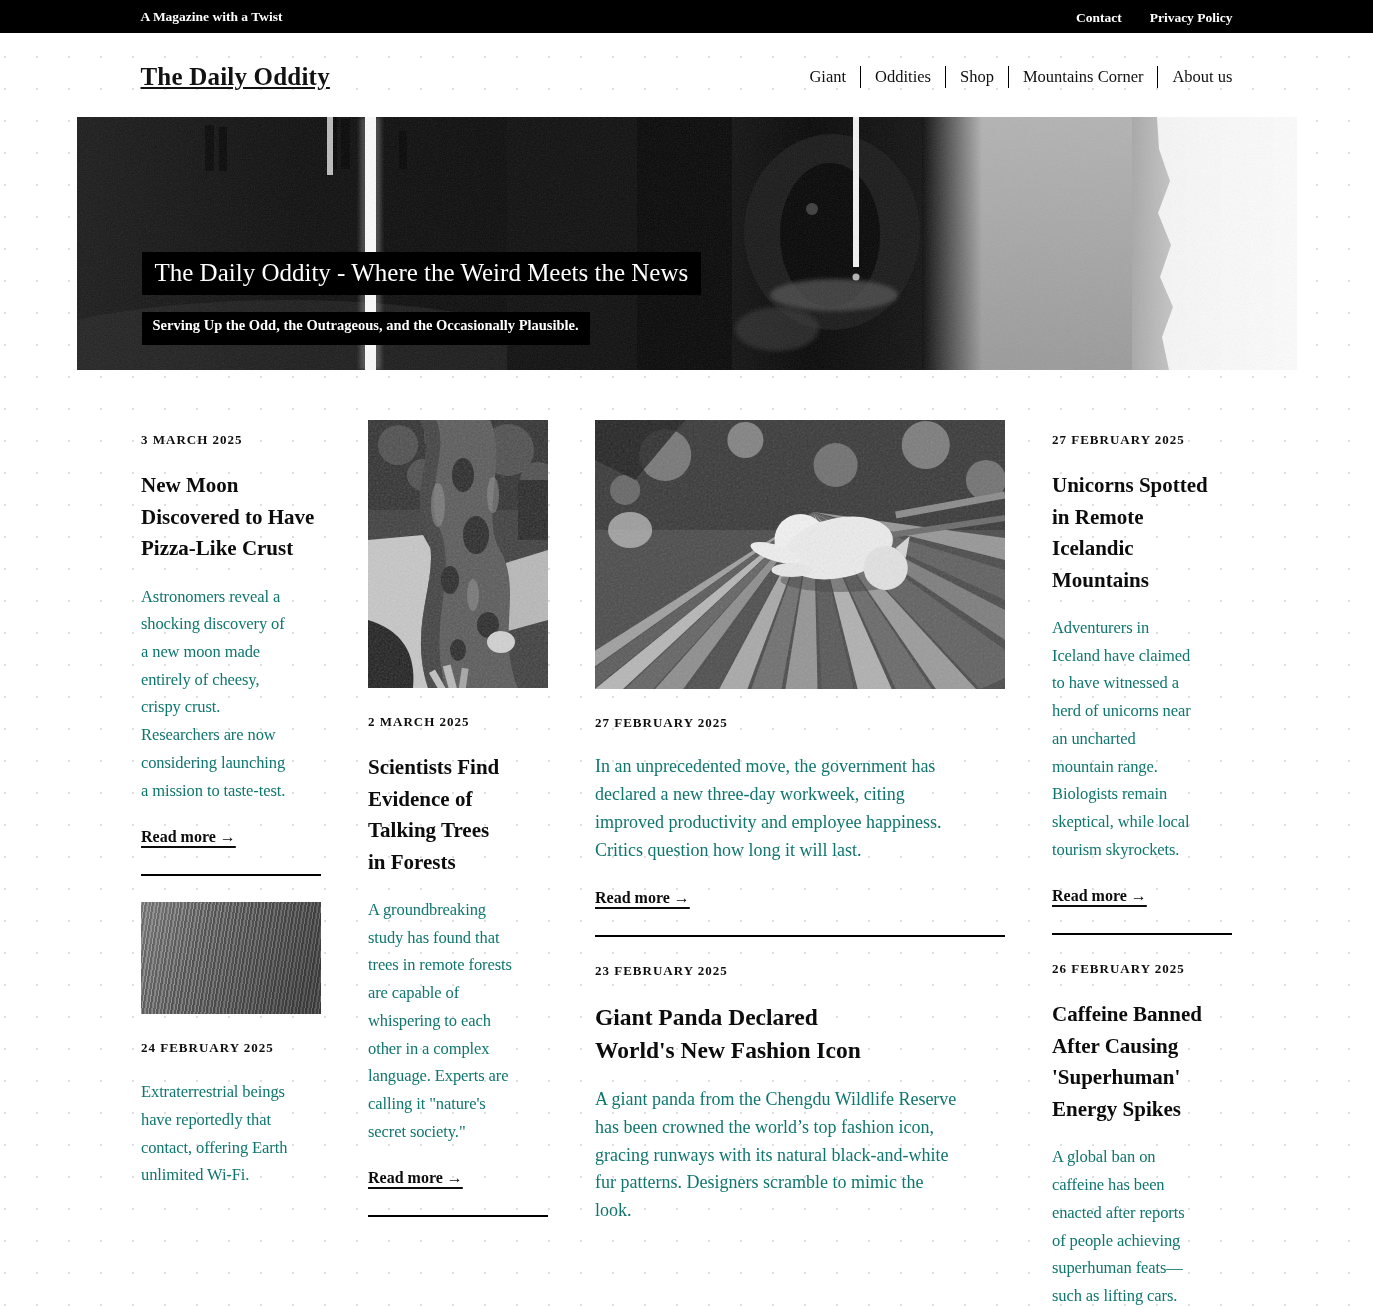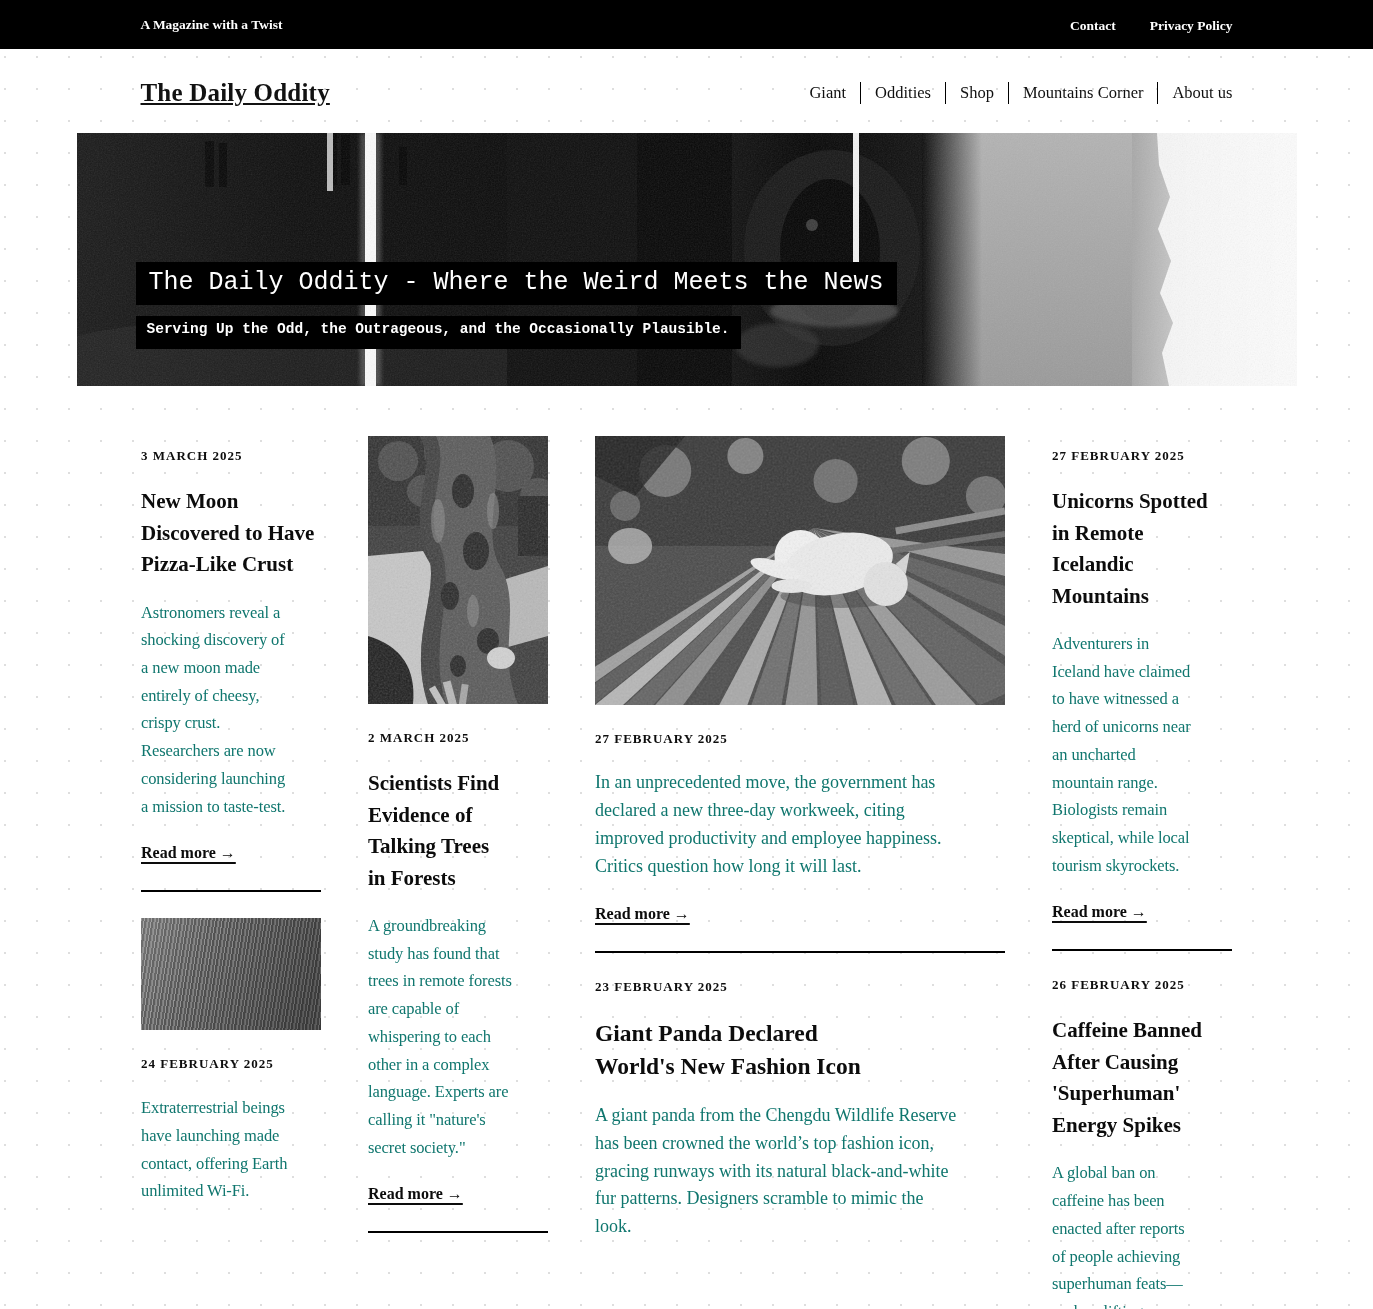--- a/index.html
+++ b/index.html
@@ -10,37 +10,37 @@
     background-color:#ffffff;
     background-image: radial-gradient(circle, #dedede 1.1px, rgba(255,255,255,0) 1.5px);
     background-size: 32px 32px;
     background-position: 21px 9px;
     font-family: "Liberation Serif", "DejaVu Serif", serif;
     color:#121212;
   }
   a { color:inherit; text-decoration:none; cursor:pointer; }
 
   
-  .topbar { background:#000; height:49px; display:flex; align-items:center; }
+  .topbar { background:#000; height:33px; display:flex; align-items:center; }
   .topbar-inner { width:1092px; margin:0 auto; display:flex; justify-content:space-between; align-items:center; }
   .tagline { color:#fff; font-size:13.5px; font-weight:700; }
-  .topbar-links a { color:#fff; font-size:13.5px; font-weight:700; margin-left:30px; }
+  .topbar-links a { color:#fff; font-size:13.5px; font-weight:700; margin-left:24px; }
 
   
   .header-inner { width:1092px; margin:0 auto; padding:30px 0 26px; display:flex; align-items:center; justify-content:space-between; }
   .site-title { font-size:25px; font-weight:700; margin:0; letter-spacing:.2px;text-decoration:underline; }
   .mainnav { display:flex; align-items:center; }
   .nav-item { font-size:16.5px; color:#101010; padding:1px 14px; border-right:1.6px solid #000; line-height:1.25; }
   .nav-item:last-child { border-right:none; padding-right:0; }
 
   
   .hero { width:1220px; height:253px; margin:0 auto; position:relative; }
   .hero-art { position:absolute; inset:0; width:100%; height:100%; display:block; }
   .hero-text { position:absolute; left:50px; top:120px; }
-  .hero-text h2, .hero-text p { margin:9px;font-family:Liberation Mono, monospace; }
+  .hero-text h2, .hero-text p { margin:15px; }
   .hero-title-strip { display:inline-block; background:#000; color:#fff; font-weight:400;
                       font-size:25px; line-height:1.25; padding:5px 13px 7px; }
   .hero-sub-strip { display:inline-block; background:#000; color:#fff; font-weight:700;
                     font-size:14.5px; line-height:1.3; padding:4px 11px 10px; margin-top:2px; }
 
   
   .grid { width:1091px; margin:0 auto; padding-top:50px; display:grid;
           grid-template-columns:180px 180px 410px 180px; column-gap:47px; align-items:start; }
   .post { margin:0; }
   .date { font-size:13px; font-weight:700; letter-spacing:1px; margin:12px 0 22px; color:#0e0e0e; }
@@ -170,21 +170,21 @@
 Researchers are now
 considering launching
 a mission to taste-test.</p>
       <a class="readmore">Read more →</a>
       <hr class="divider">
     </article>
     <article class="post">
       <figure class="thumb thumb-fur"></figure>
       <div class="date">24 FEBRUARY 2025</div>
       <p class="excerpt">Extraterrestrial beings
-have launching made
+have reportedly that
 contact, offering Earth
 unlimited Wi-Fi.</p>
 
     </article>
   </div>
 
   <div class="col">
     <article class="post">
       <figure class="thumb thumb-tree">
         <svg viewBox="0 0 180 268" preserveAspectRatio="none" aria-hidden="true">

